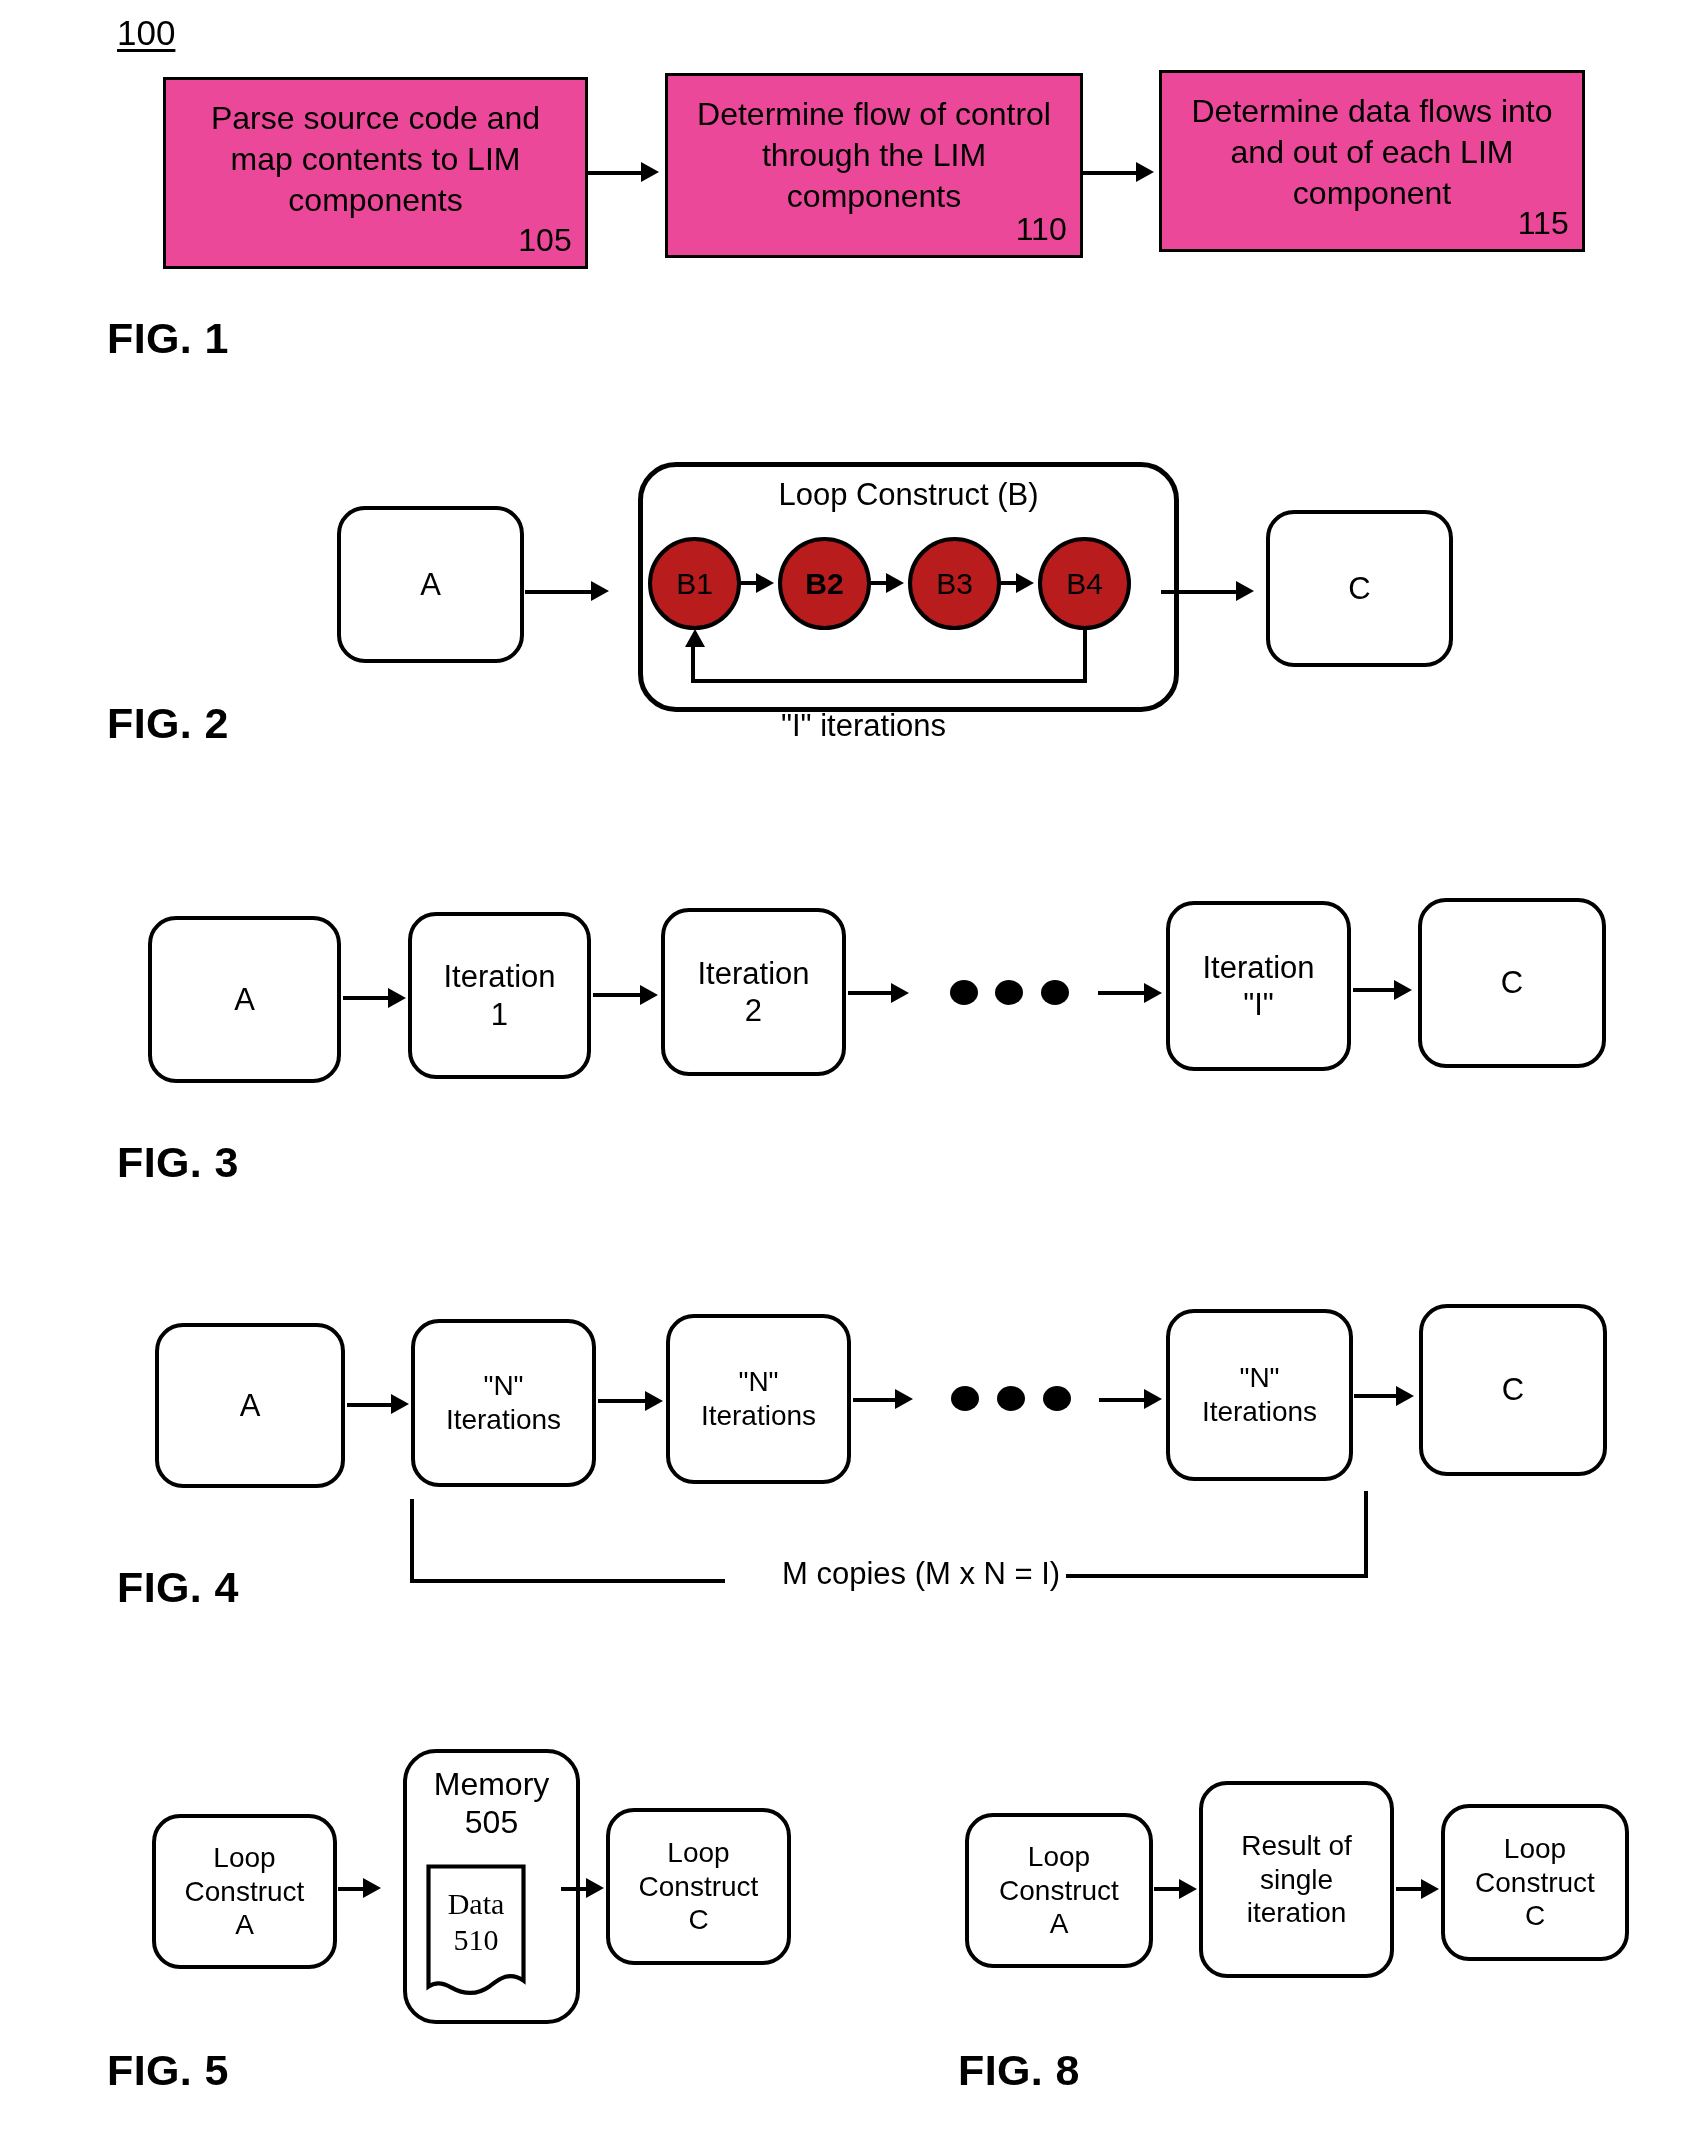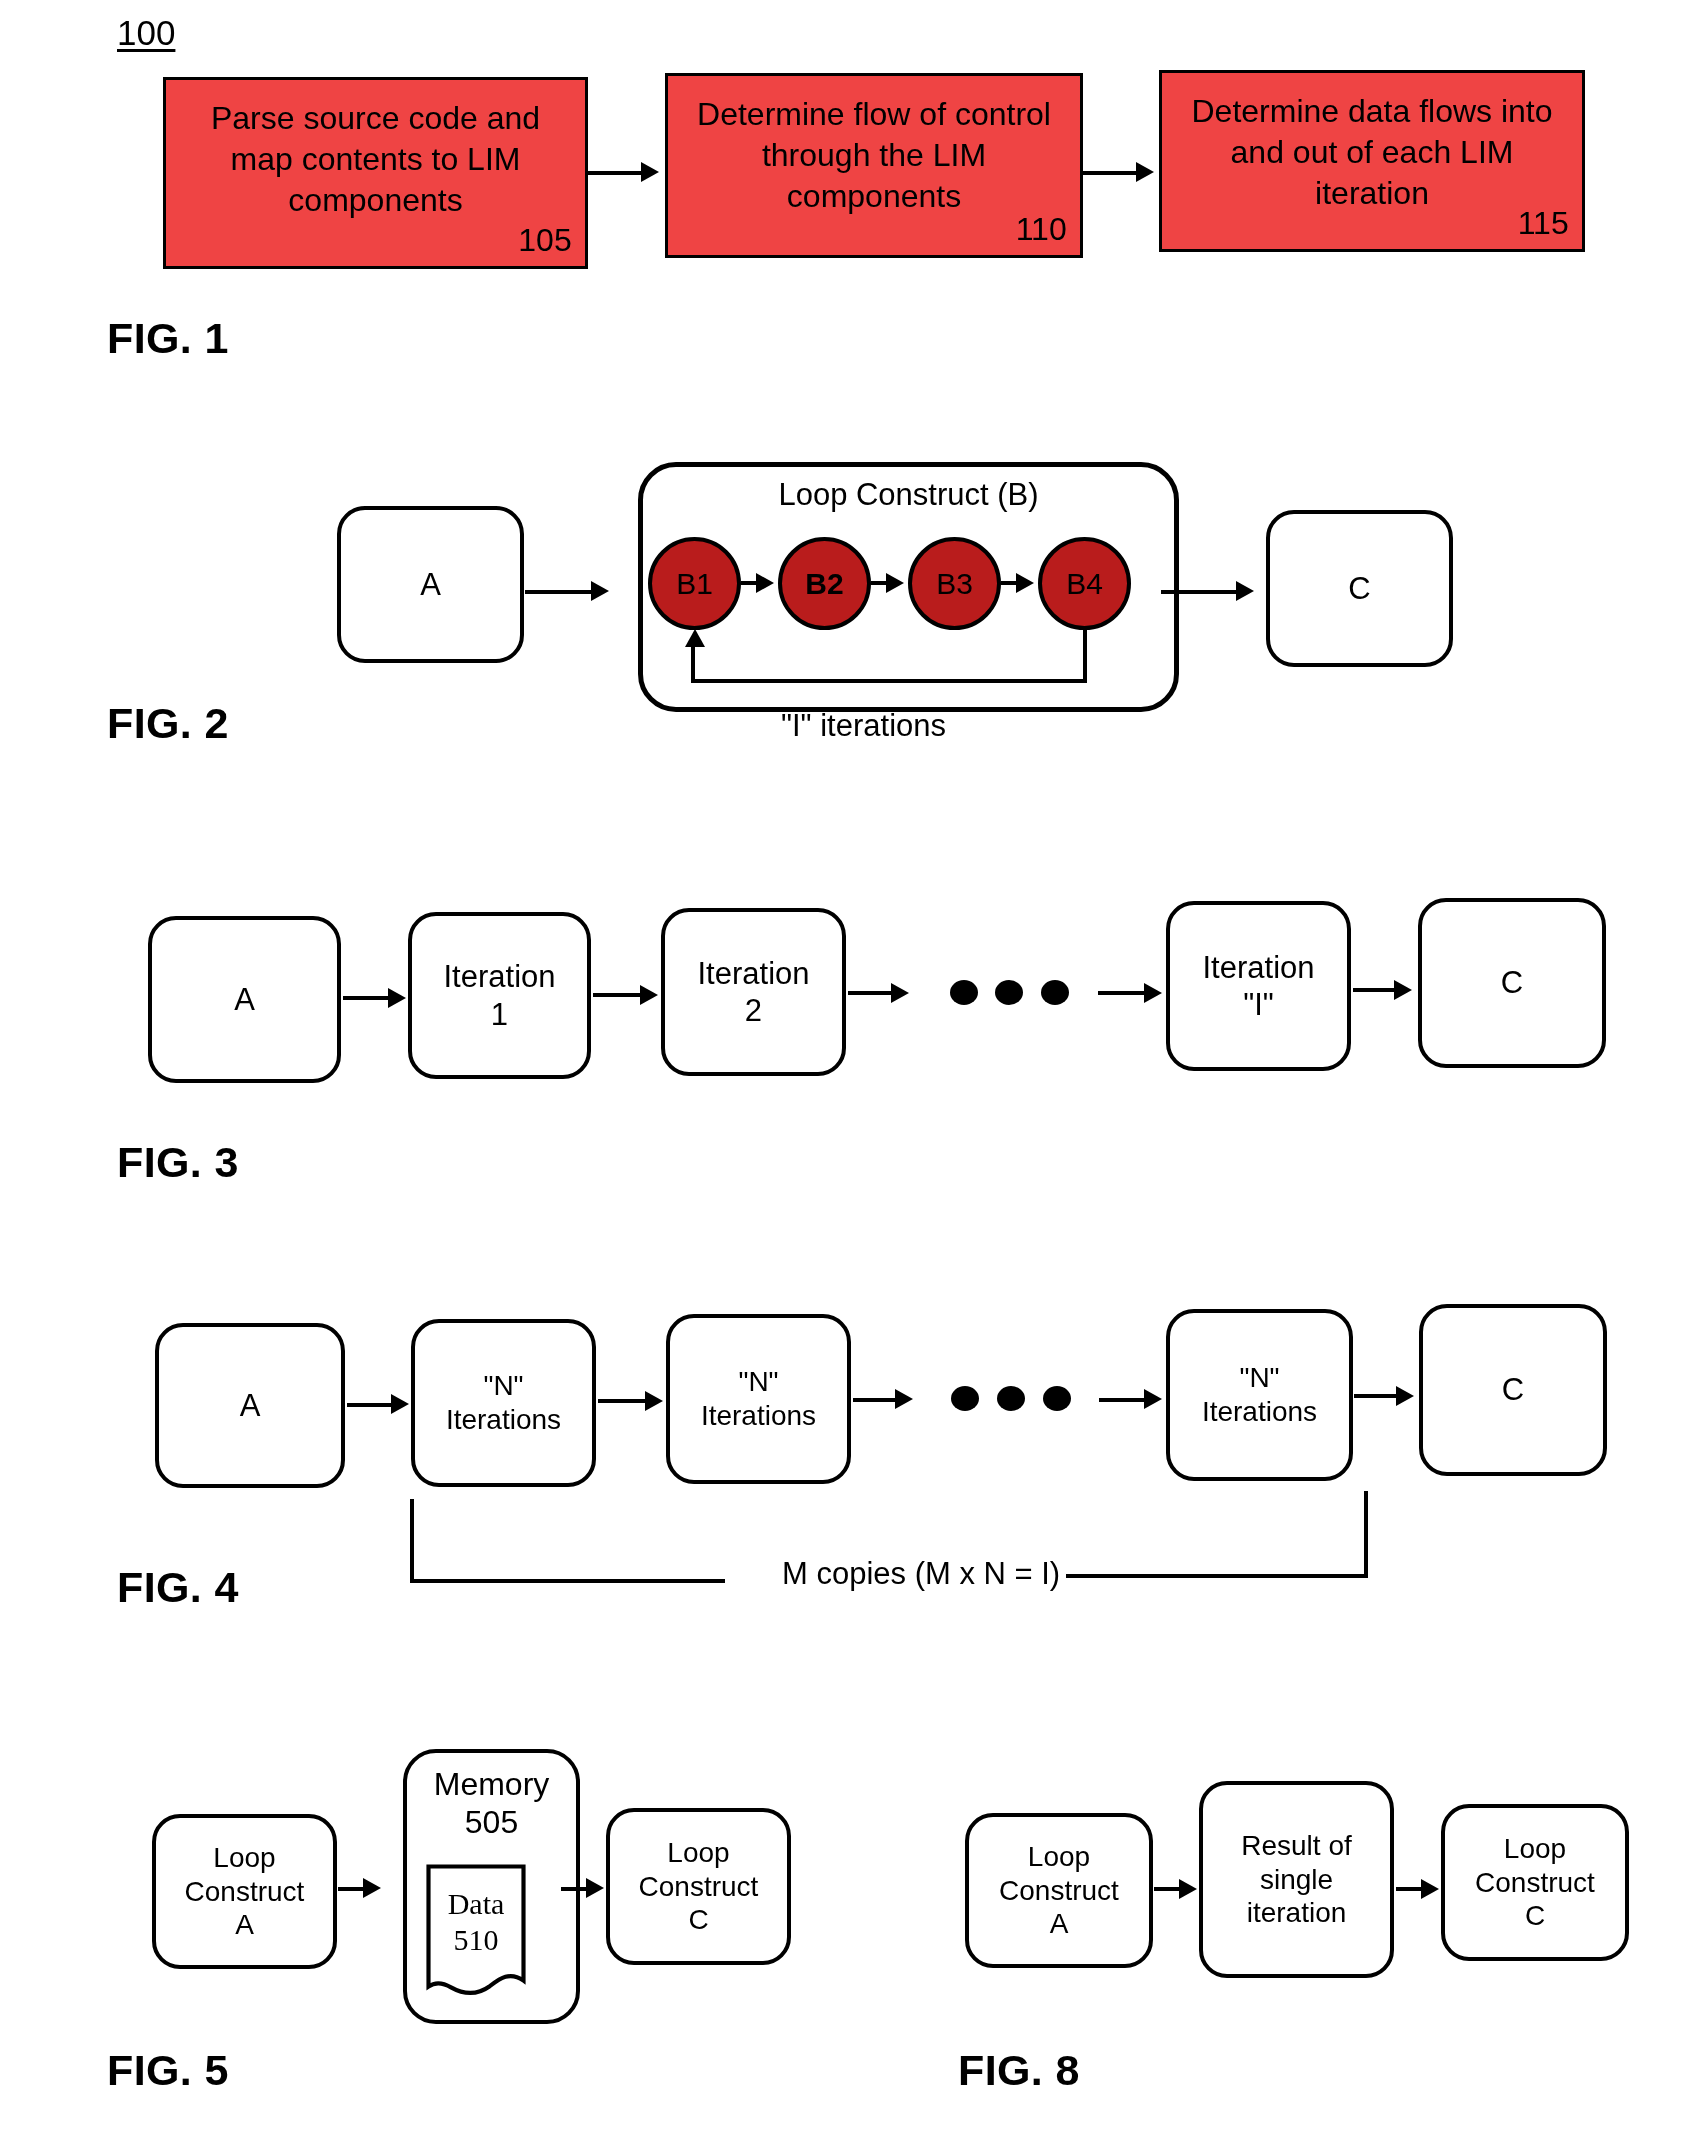--- a/index.html
+++ b/index.html
@@ -28,21 +28,21 @@
     font-size: 43px;
     letter-spacing: 0.4px;
     white-space: nowrap;
     line-height: 1;
   }
 
   
   .proc-box {
     position: absolute;
     border: 3.3px solid #000;
-    background: #ef4444;
+    background: #ec4899;
     box-sizing: border-box;
     display: flex;
     flex-direction: column;
     justify-content: flex-start;
     align-items: center;
   }
   .proc-box .proc-text {
     font-size: 32px;
     line-height: 1.28;
     text-align: center;
@@ -181,21 +181,21 @@
 
   <div class="proc-box" style="left:665px; top:73px; width:418px; height:185px;">
     <div class="proc-text">Determine flow of control through the LIM components</div>
     <div class="proc-num">110</div>
   </div>
 
   <div class="hline" style="left:1083px; top:171px; width:58px;"></div>
   <div class="arrow-head" style="left:1136px; top:162px;"></div>
 
   <div class="proc-box" style="left:1159px; top:70px; width:426px; height:182px;">
-    <div class="proc-text">Determine data flows into and out of each LIM iteration</div>
+    <div class="proc-text">Determine data flows into and out of each LIM component</div>
     <div class="proc-num">115</div>
   </div>
 
   <div class="fig-caption" style="left:107px; top:317px;">FIG. 1</div>
 
   <div class="rbox" style="left:337px; top:506px; width:187px; height:157px;">
     <span>A</span>
   </div>
 
   <div class="hline" style="left:525px; top:590px; width:73px;"></div>

